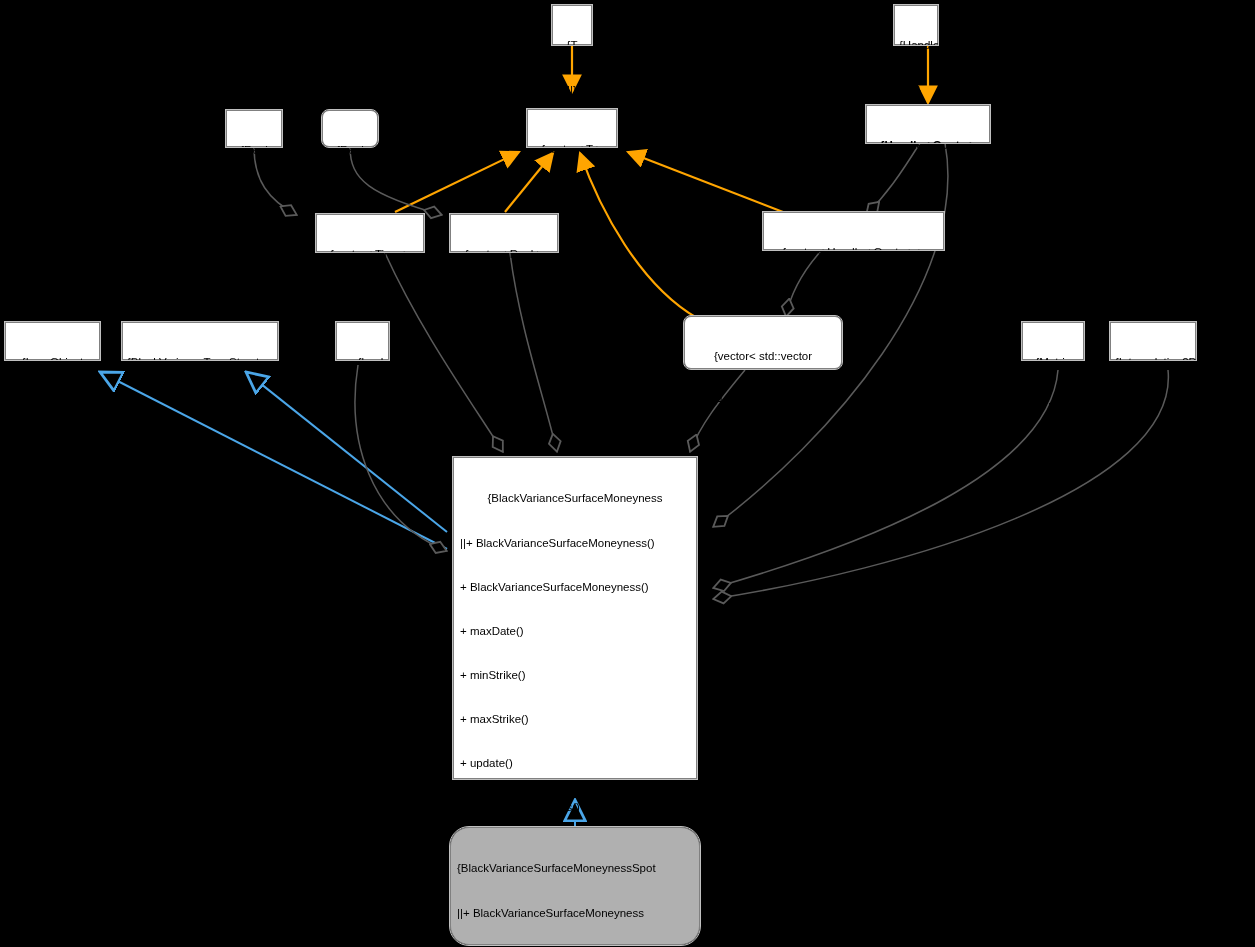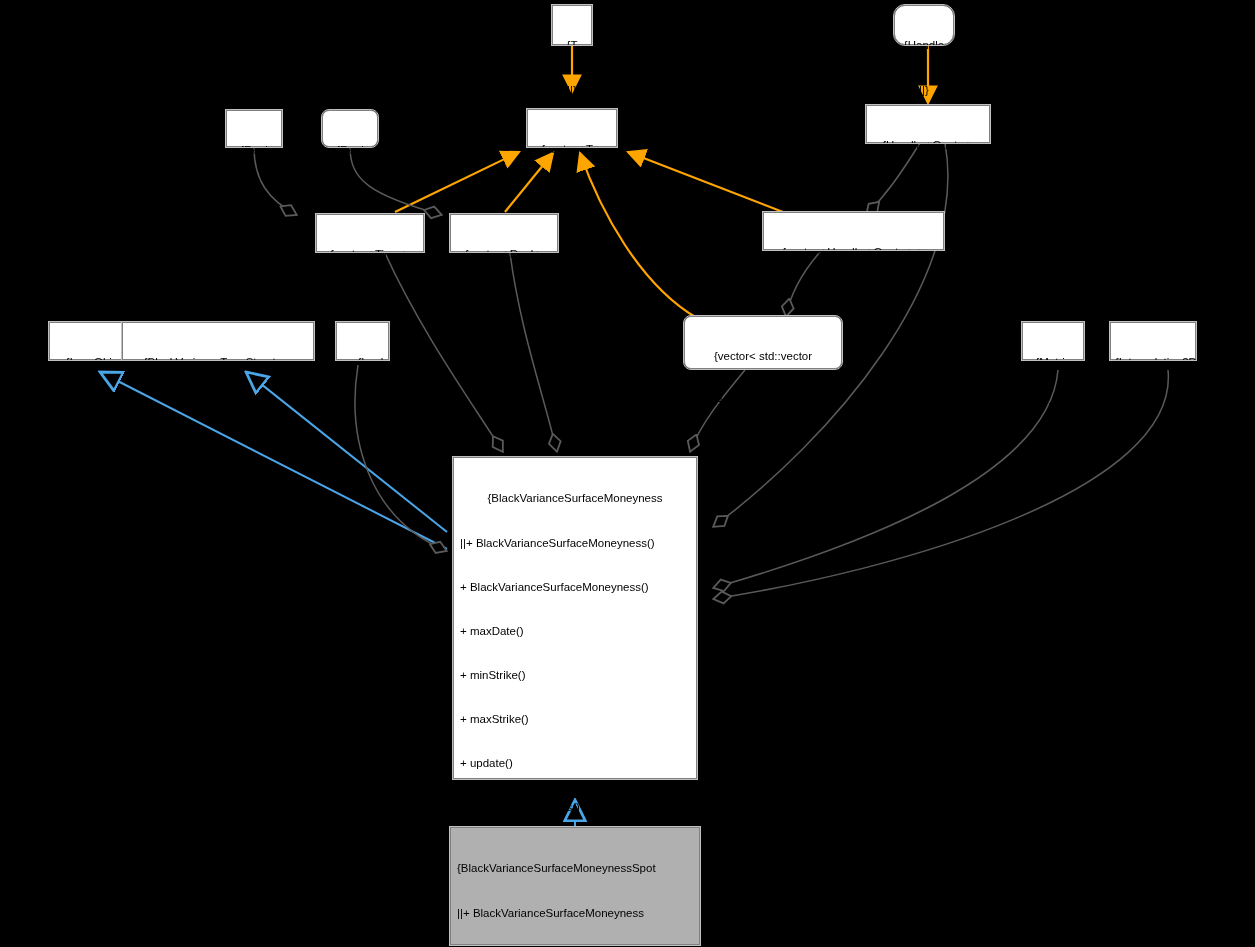--- a/index.html
+++ b/index.html
@@ -72,41 +72,41 @@
 
       <path d="M358,365 C346,440 370,520 447,551" marker-end="url(#grayDiamond)"></path>
     </g>
   </svg>
 
   <div class="node" style="left:552px;top:5px;width:40px;height:40px;">
     <span class="hdr">{T</span>
     <span class="brace">||}</span>
   </div>
 
-  <div class="node" style="left:894px;top:5px;width:60px;height:40px;border-radius:11px;">
+  <div class="node" style="left:894px;top:5px;width:44px;height:40px;">
     <span class="hdr">{Handle</span>
     <span class="brace">||}</span>
   </div>
 
   <div class="node" style="left:226px;top:110px;width:56px;height:37px;">
     <span class="hdr">{Real</span>
     <span class="brace">||}</span>
   </div>
 
   <div class="node" style="left:322px;top:110px;width:56px;height:37px;border-radius:7px;">
     <span class="hdr">{Real</span>
     <span class="brace">||}</span>
   </div>
 
   <div class="node" style="left:527px;top:109px;width:90px;height:38px;">
     <span class="hdr">{vector&lt; T &gt;</span>
     <span class="brace">||}</span>
   </div>
 
-  <div class="node" style="left:866px;top:105px;width:124px;height:38px;">
+  <div class="node" style="left:866px;top:105px;width:124px;height:38px;font-weight:bold;">
     <span class="hdr">{Handle&lt; Quote &gt;</span>
     <span class="brace">||}</span>
   </div>
 
   <div class="node" style="left:316px;top:214px;width:108px;height:38px;">
     <span class="hdr">{vector&lt; Time &gt;</span>
     <span class="brace">||}</span>
   </div>
 
   <div class="node" style="left:450px;top:214px;width:108px;height:38px;">
@@ -118,26 +118,26 @@
     <span class="hdr">{vector&lt; Handle&lt; Quote &gt; &gt;</span>
     <span class="brace">||}</span>
   </div>
 
   <div class="node" style="left:684px;top:316px;width:158px;height:53px;border-radius:7px;">
     <span class="hdr">{vector&lt; std::vector</span>
     <span class="hdr">&lt; Handle&lt; Quote &gt; &gt; &gt;</span>
     <span class="brace">||}</span>
   </div>
 
-  <div class="node" style="left:5px;top:322px;width:95px;height:38px;margin-left:44px;">
+  <div class="node" style="left:5px;top:322px;width:95px;height:38px;">
     <span class="hdr">{LazyObject</span>
     <span class="brace">||}</span>
   </div>
 
-  <div class="node" style="left:122px;top:322px;width:192px;height:38px;">
+  <div class="node" style="left:122px;top:322px;width:156px;height:38px;">
     <span class="hdr">{BlackVarianceTermStructure</span>
     <span class="brace">||}</span>
   </div>
 
   <div class="node" style="left:336px;top:322px;width:53px;height:38px;padding-left:20px;">
     <span class="hdr">{bool</span>
     <span class="brace">||}</span>
   </div>
 
   <div class="node" style="left:1022px;top:322px;width:62px;height:38px;">
@@ -167,21 +167,21 @@
     
     
     
     
     
     
     
     
   </div>
 
-  <div class="node big gray" style="left:450px;top:827px;width:250px;height:118px;">
+  <div class="node big gray" style="left:450px;top:827px;width:250px;height:118px;border-radius:19px;">
     <span class="mem">{BlackVarianceSurfaceMoneynessSpot</span>
     <span class="mem">||+ BlackVarianceSurfaceMoneyness</span>
     
     
     
     
     
   </div>
 
 </div>

